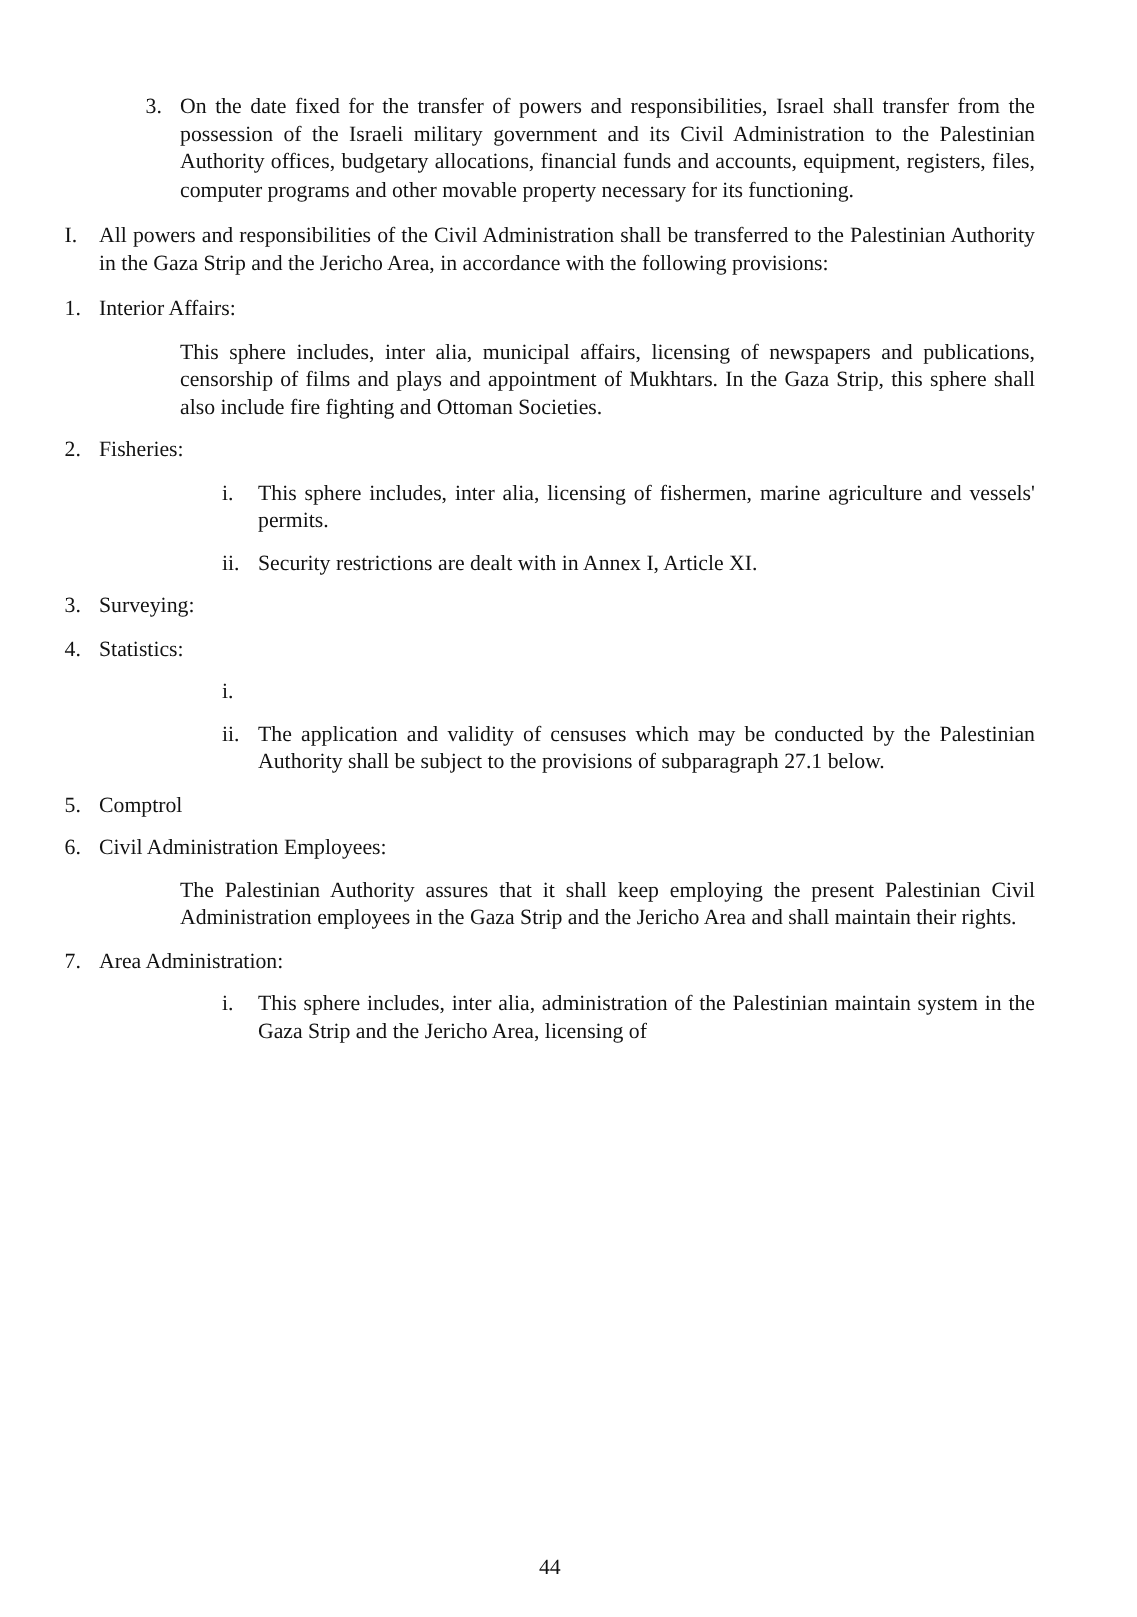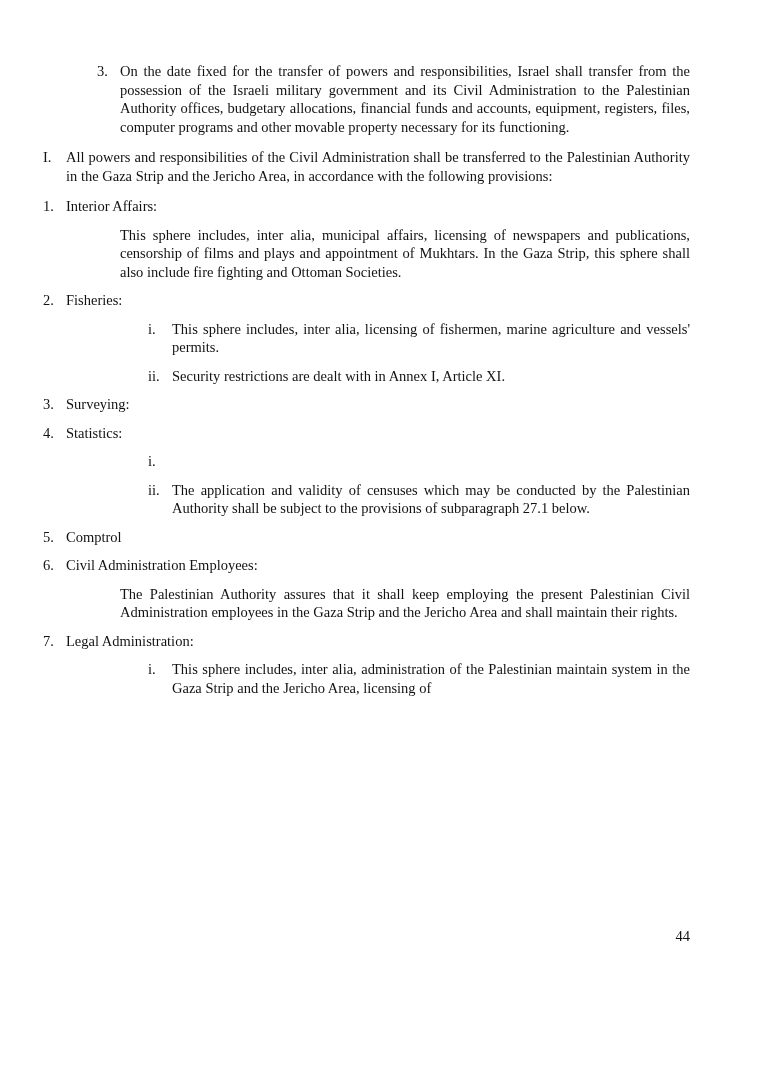--- a/index.html
+++ b/index.html
@@ -28,24 +28,24 @@
   .lvl3 { padding-left: 105px; }
   .para {
     padding-left: 77px;
     margin-bottom: 10px;
     text-align: justify;
     text-align-last: left;
   }
   .gap-lg { margin-bottom: 12px; }
   .page-number {
     position: absolute;
-    top: 927px;
+    top: 1036px;
     left: 43px;
     right: 68px;
-    text-align: right;
+    text-align: center;
     font-family: "Liberation Serif", serif;
     font-size: 14.5px;
     color: #121212;
   }
 </style>
 </head>
 <body>
 
 <div class="page">
 
@@ -101,21 +101,21 @@
   </div>
 
   <div class="item">
     <span class="num numw1">6.</span>
     <div class="txt title">Civil Administration Employees:</div>
   </div>
   <div class="para">The Palestinian Authority assures that it shall keep employing the present Palestinian Civil Administration employees in the Gaza Strip and the Jericho Area and shall maintain their rights.</div>
 
   <div class="item">
     <span class="num numw1">7.</span>
-    <div class="txt title">Legal Administration:</div>
+    <div class="txt title">Area Administration:</div>
   </div>
   <div class="item lvl3">
     <span class="num numw3">i.</span>
     <div class="txt">This sphere includes, inter alia, administration of the Palestinian maintain system in the Gaza Strip and the Jericho Area, licensing of</div>
   </div>
 
   <div class="page-number">44</div>
 
 </div>
 

